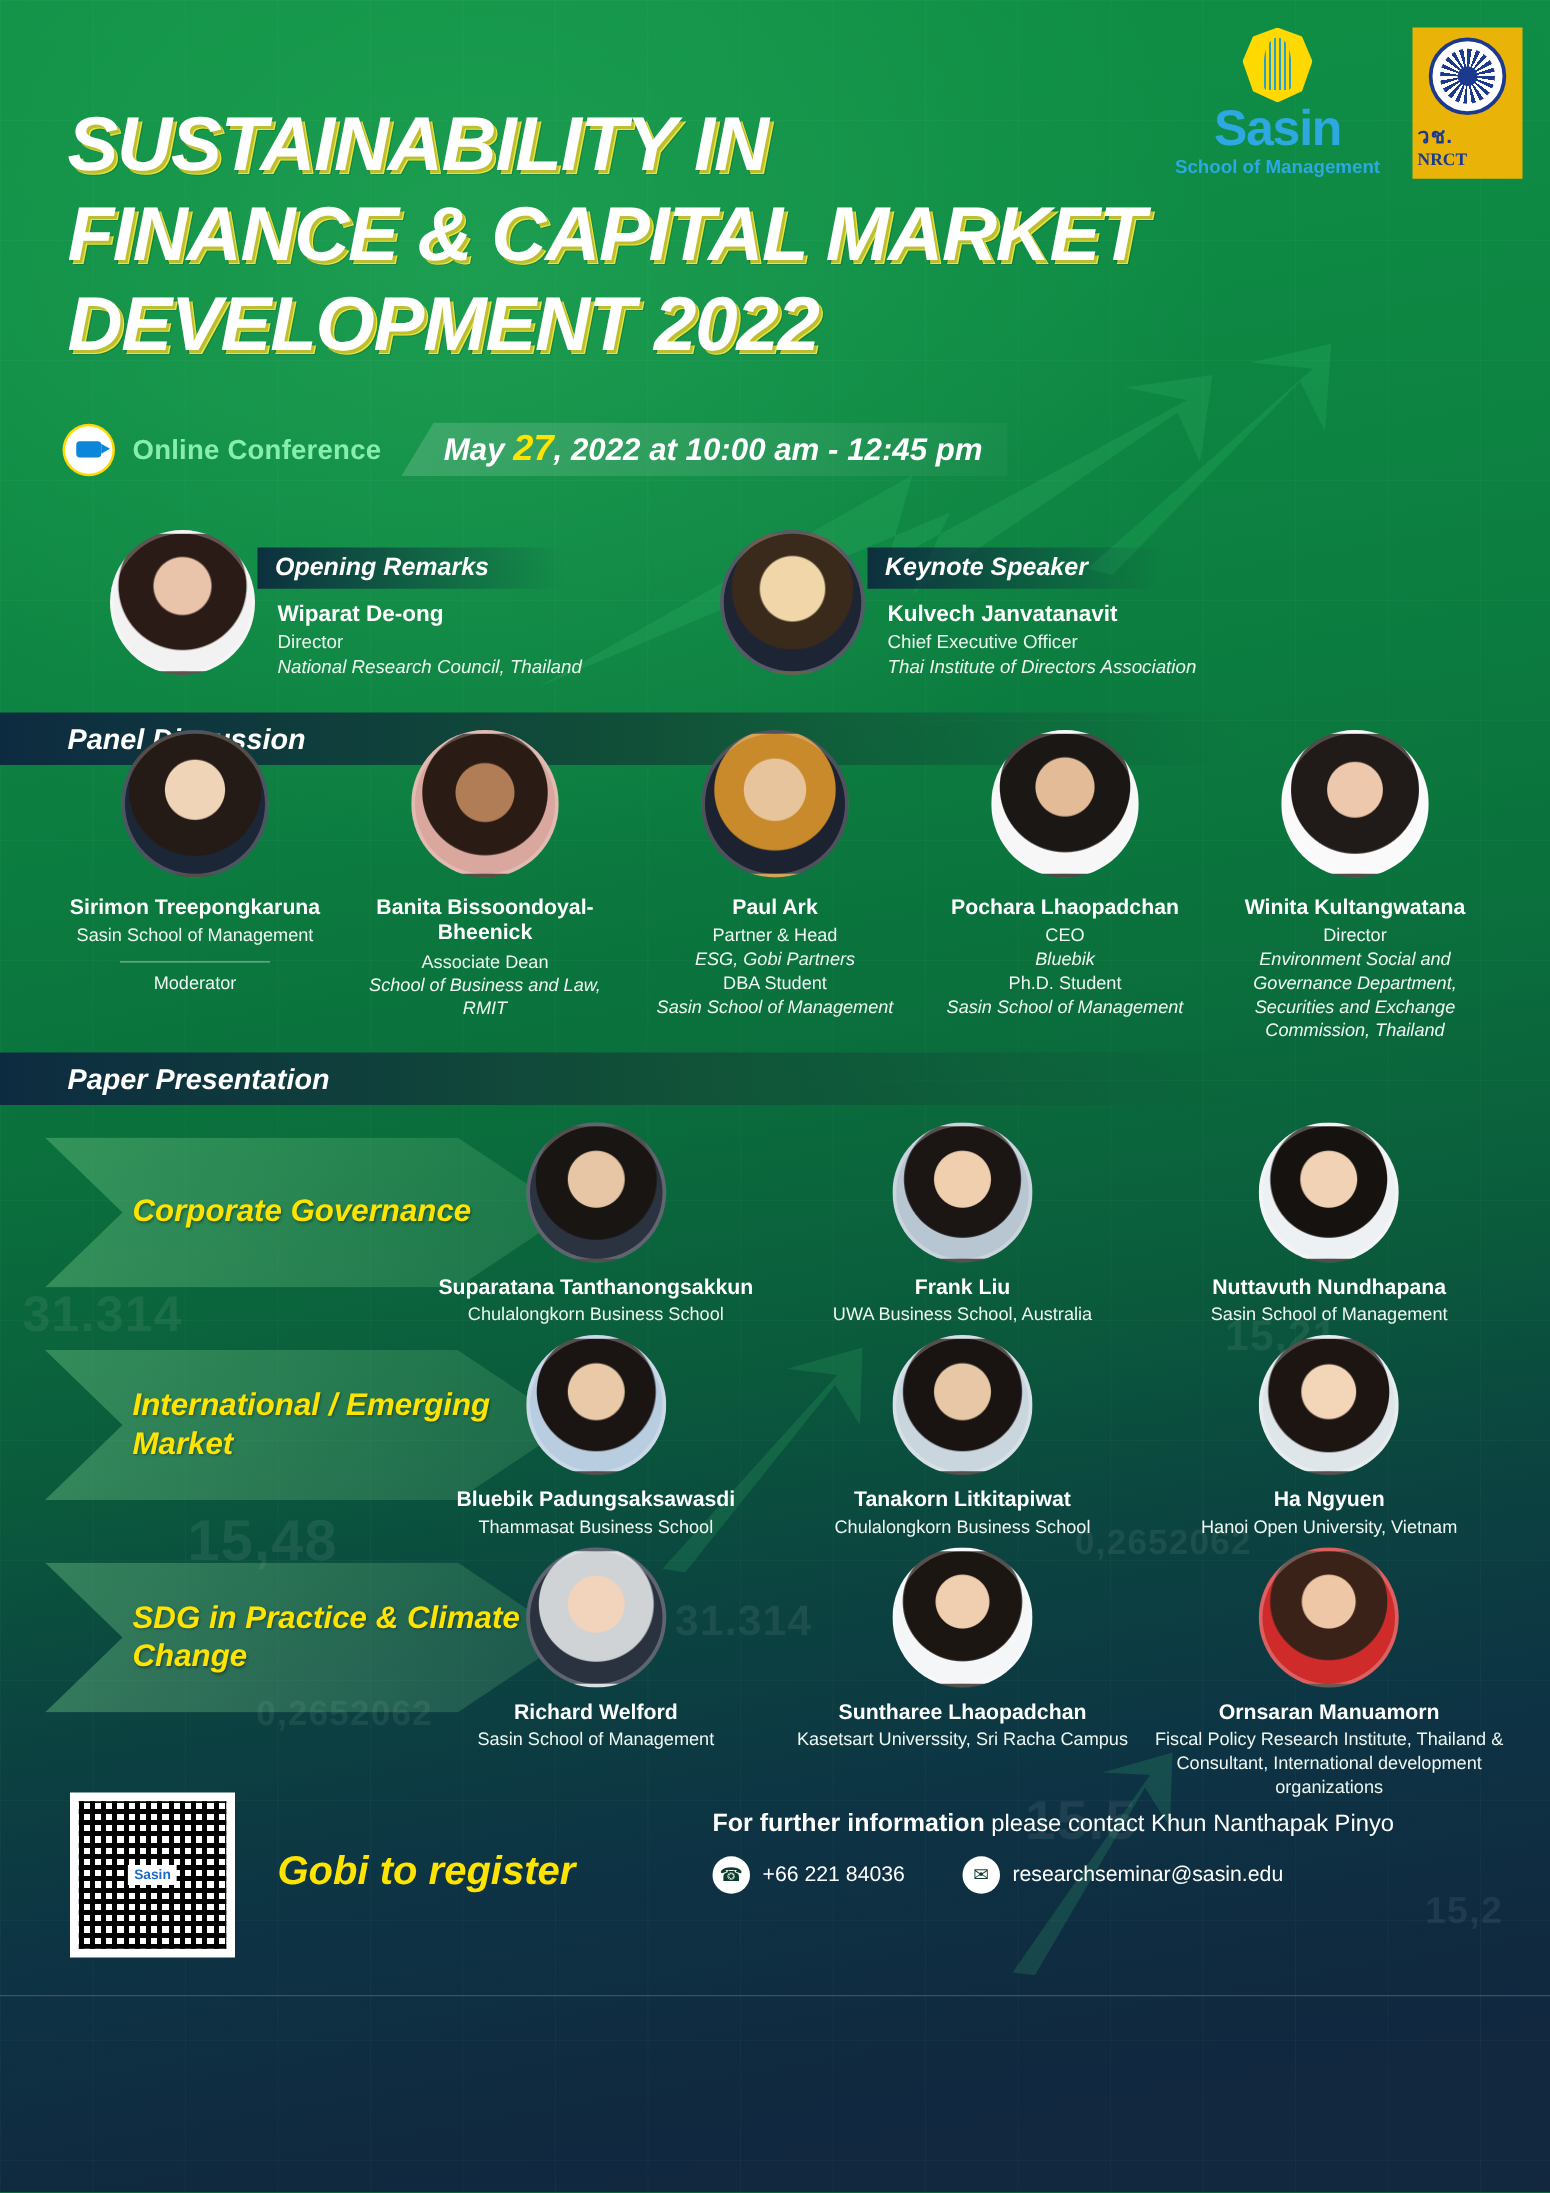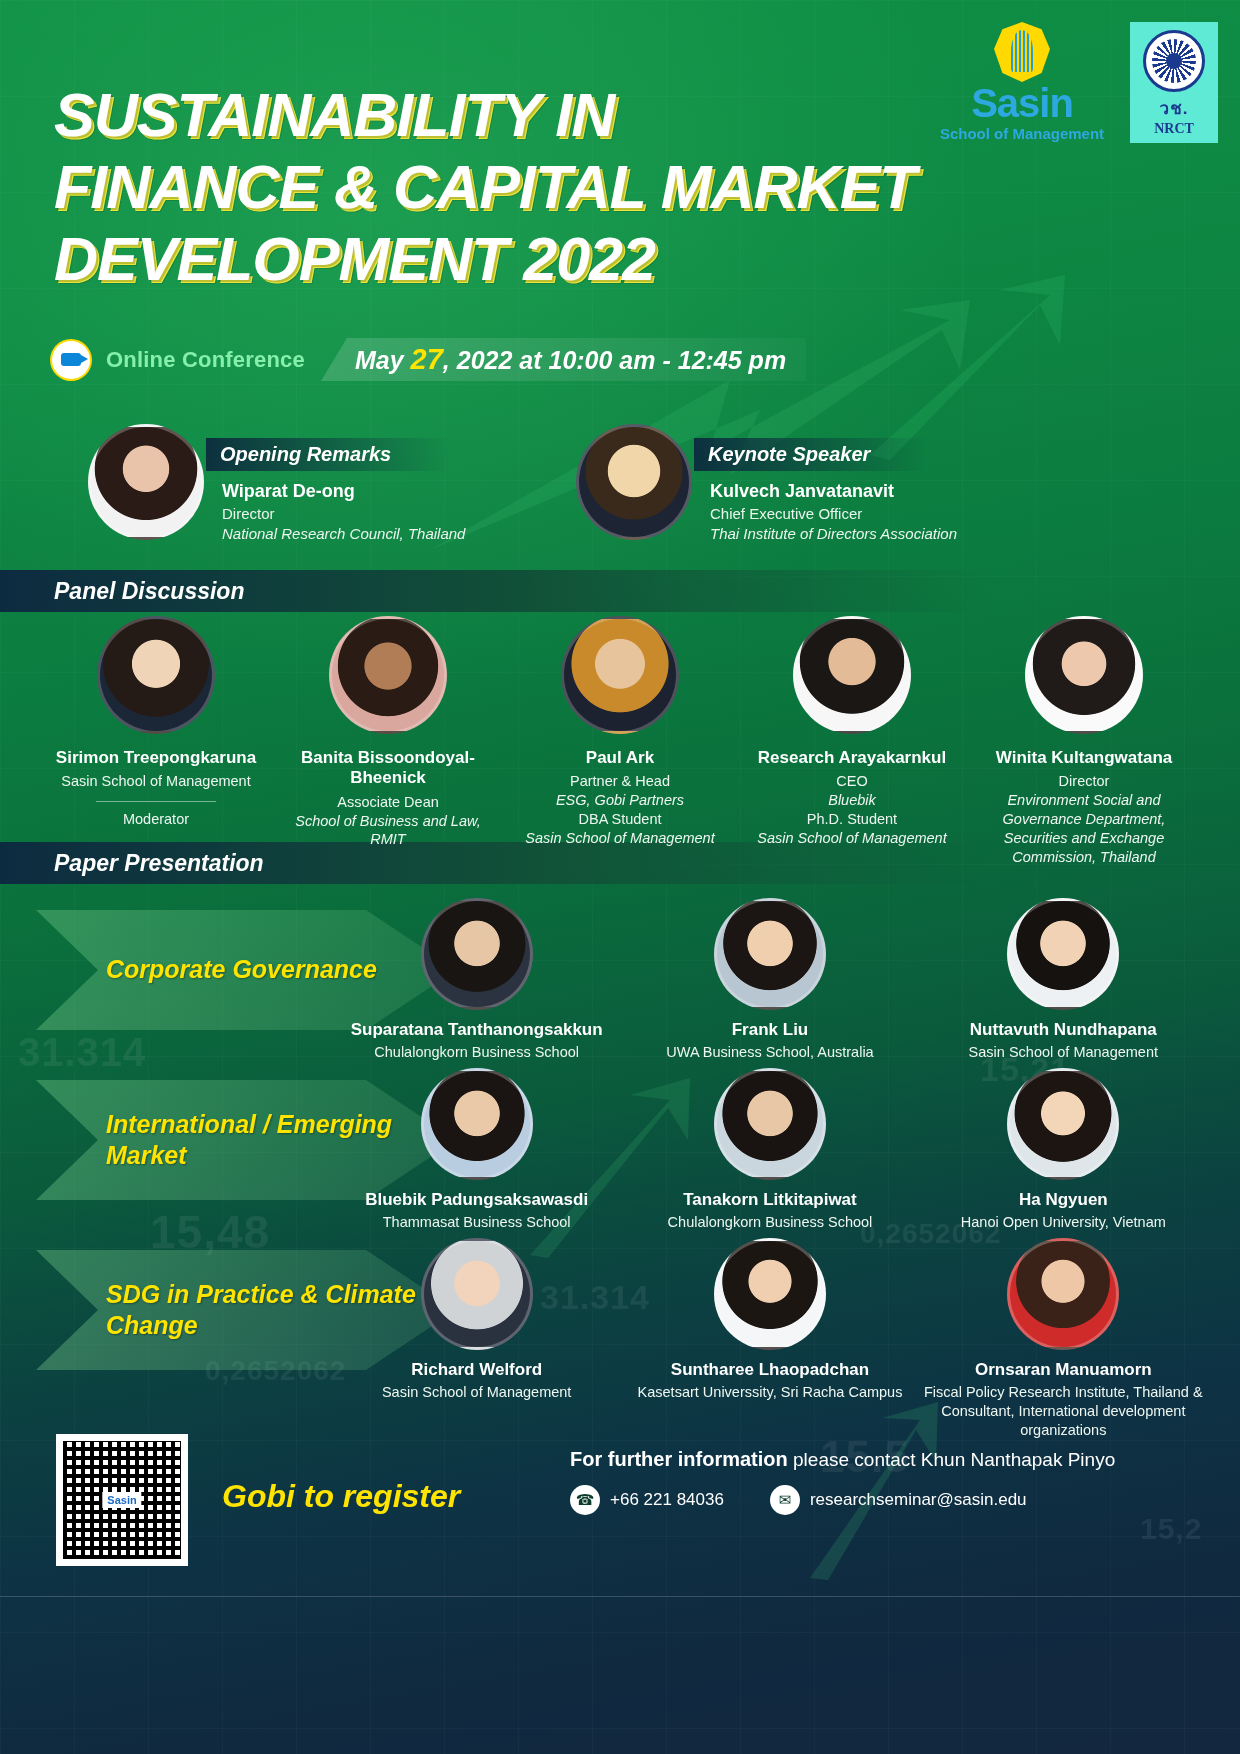--- a/index.html
+++ b/index.html
@@ -63,21 +63,21 @@
   .sasin-mark:after{
     content:""; position:absolute; left:50%; top:8px; transform:translateX(-50%);
     width:22px; height:42px; border-radius:50% 50% 10% 10%;
     background:
       repeating-linear-gradient(90deg,#1b9dd9 0 2px, #ffd900 2px 4px);
     opacity:.95;
   }
   .sasin-word { font-size:40px; font-weight:700; color:#2ea8e0; line-height:.95; letter-spacing:-1px; }
   .sasin-sub  { font-size:15px; font-weight:700; color:#2ea8e0; margin-top:3px; }
 
-  .nrct-logo { width:88px; background:#5eead4; padding:8px 4px 6px; text-align:center; }
+  .nrct-logo { width:88px; background:#eab308; padding:8px 4px 6px; text-align:left; }
   .nrct-seal {
     width:62px;height:62px;margin:0 auto;border-radius:50%;
     border:3px solid #1b3a8f; position:relative; background:#fff;
   }
   .nrct-seal:before{
     content:""; position:absolute; inset:6px; border-radius:50%;
     background:
       repeating-conic-gradient(#1b3a8f 0deg 9deg, #fff 9deg 18deg);
   }
   .nrct-seal:after{
@@ -144,21 +144,21 @@
     display:inline-block;
     padding:5px 60px 5px 14px; margin-left:-16px; margin-bottom:10px;
     background:linear-gradient(90deg, rgba(12,40,62,.92), rgba(12,40,62,0));
     font-size:20px; font-weight:700; font-style:italic;
   }
   .spk .nm{ font-size:18px; font-weight:700; margin-bottom:2px; }
   .spk .ln{ font-size:15px; font-style:italic; color:#eaf6ee; line-height:1.32; }
   .spk .ln.plain{ font-style:normal; }
 
   
-  .panel{ position:absolute; top:616px; left:40px; width:1160px; display:flex; z-index:6; }
+  .panel{ position:absolute; top:584px; left:40px; width:1160px; display:flex; z-index:6; }
   .pcard{ flex:1; text-align:center; padding:0 6px; }
   .pcard .ph{
     width:118px;height:118px;border-radius:50%;margin:0 auto 14px;
     border:3px solid rgba(255,255,255,.22);
     background-size:cover;background-position:center top;
   }
   .pcard .nm{ font-size:17px; font-weight:700; line-height:1.2; margin-bottom:4px;}
   .pcard .af{ font-size:14.5px; line-height:1.3; color:#eef7f1; }
   .pcard .af.it{ font-style:italic; }
   .divider{ width:120px;height:1px;background:rgba(255,255,255,.45); margin:10px auto 8px; }
@@ -321,21 +321,21 @@
   <div class="pcard">
     <div class="ph" style="background-image:radial-gradient(circle at 50% 40%, #e8c49c 0 28%, #c88a2a 29% 55%, #1d2230 56%);"></div>
     <div class="nm">Paul Ark</div>
     <div class="af">Partner &amp; Head</div>
     <div class="af it">ESG, Gobi Partners</div>
     <div class="af">DBA Student</div>
     <div class="af it">Sasin School of Management</div>
   </div>
   <div class="pcard">
     <div class="ph" style="background-image:radial-gradient(circle at 50% 38%, #e3bb97 0 26%, #1a1715 27% 58%, #f7f7f7 59%);"></div>
-    <div class="nm">Research Arayakarnkul</div>
+    <div class="nm">Pochara Lhaopadchan</div>
     <div class="af">CEO</div>
     <div class="af it">Bluebik</div>
     <div class="af">Ph.D. Student</div>
     <div class="af it">Sasin School of Management</div>
   </div>
   <div class="pcard">
     <div class="ph" style="background-image:radial-gradient(circle at 50% 40%, #edc8ac 0 25%, #201a18 26% 58%, #fafafa 59%);"></div>
     <div class="nm">Winita Kultangwatana</div>
     <div class="af">Director</div>
     <div class="af it">Environment Social and Governance Department, Securities and Exchange Commission, Thailand</div>

